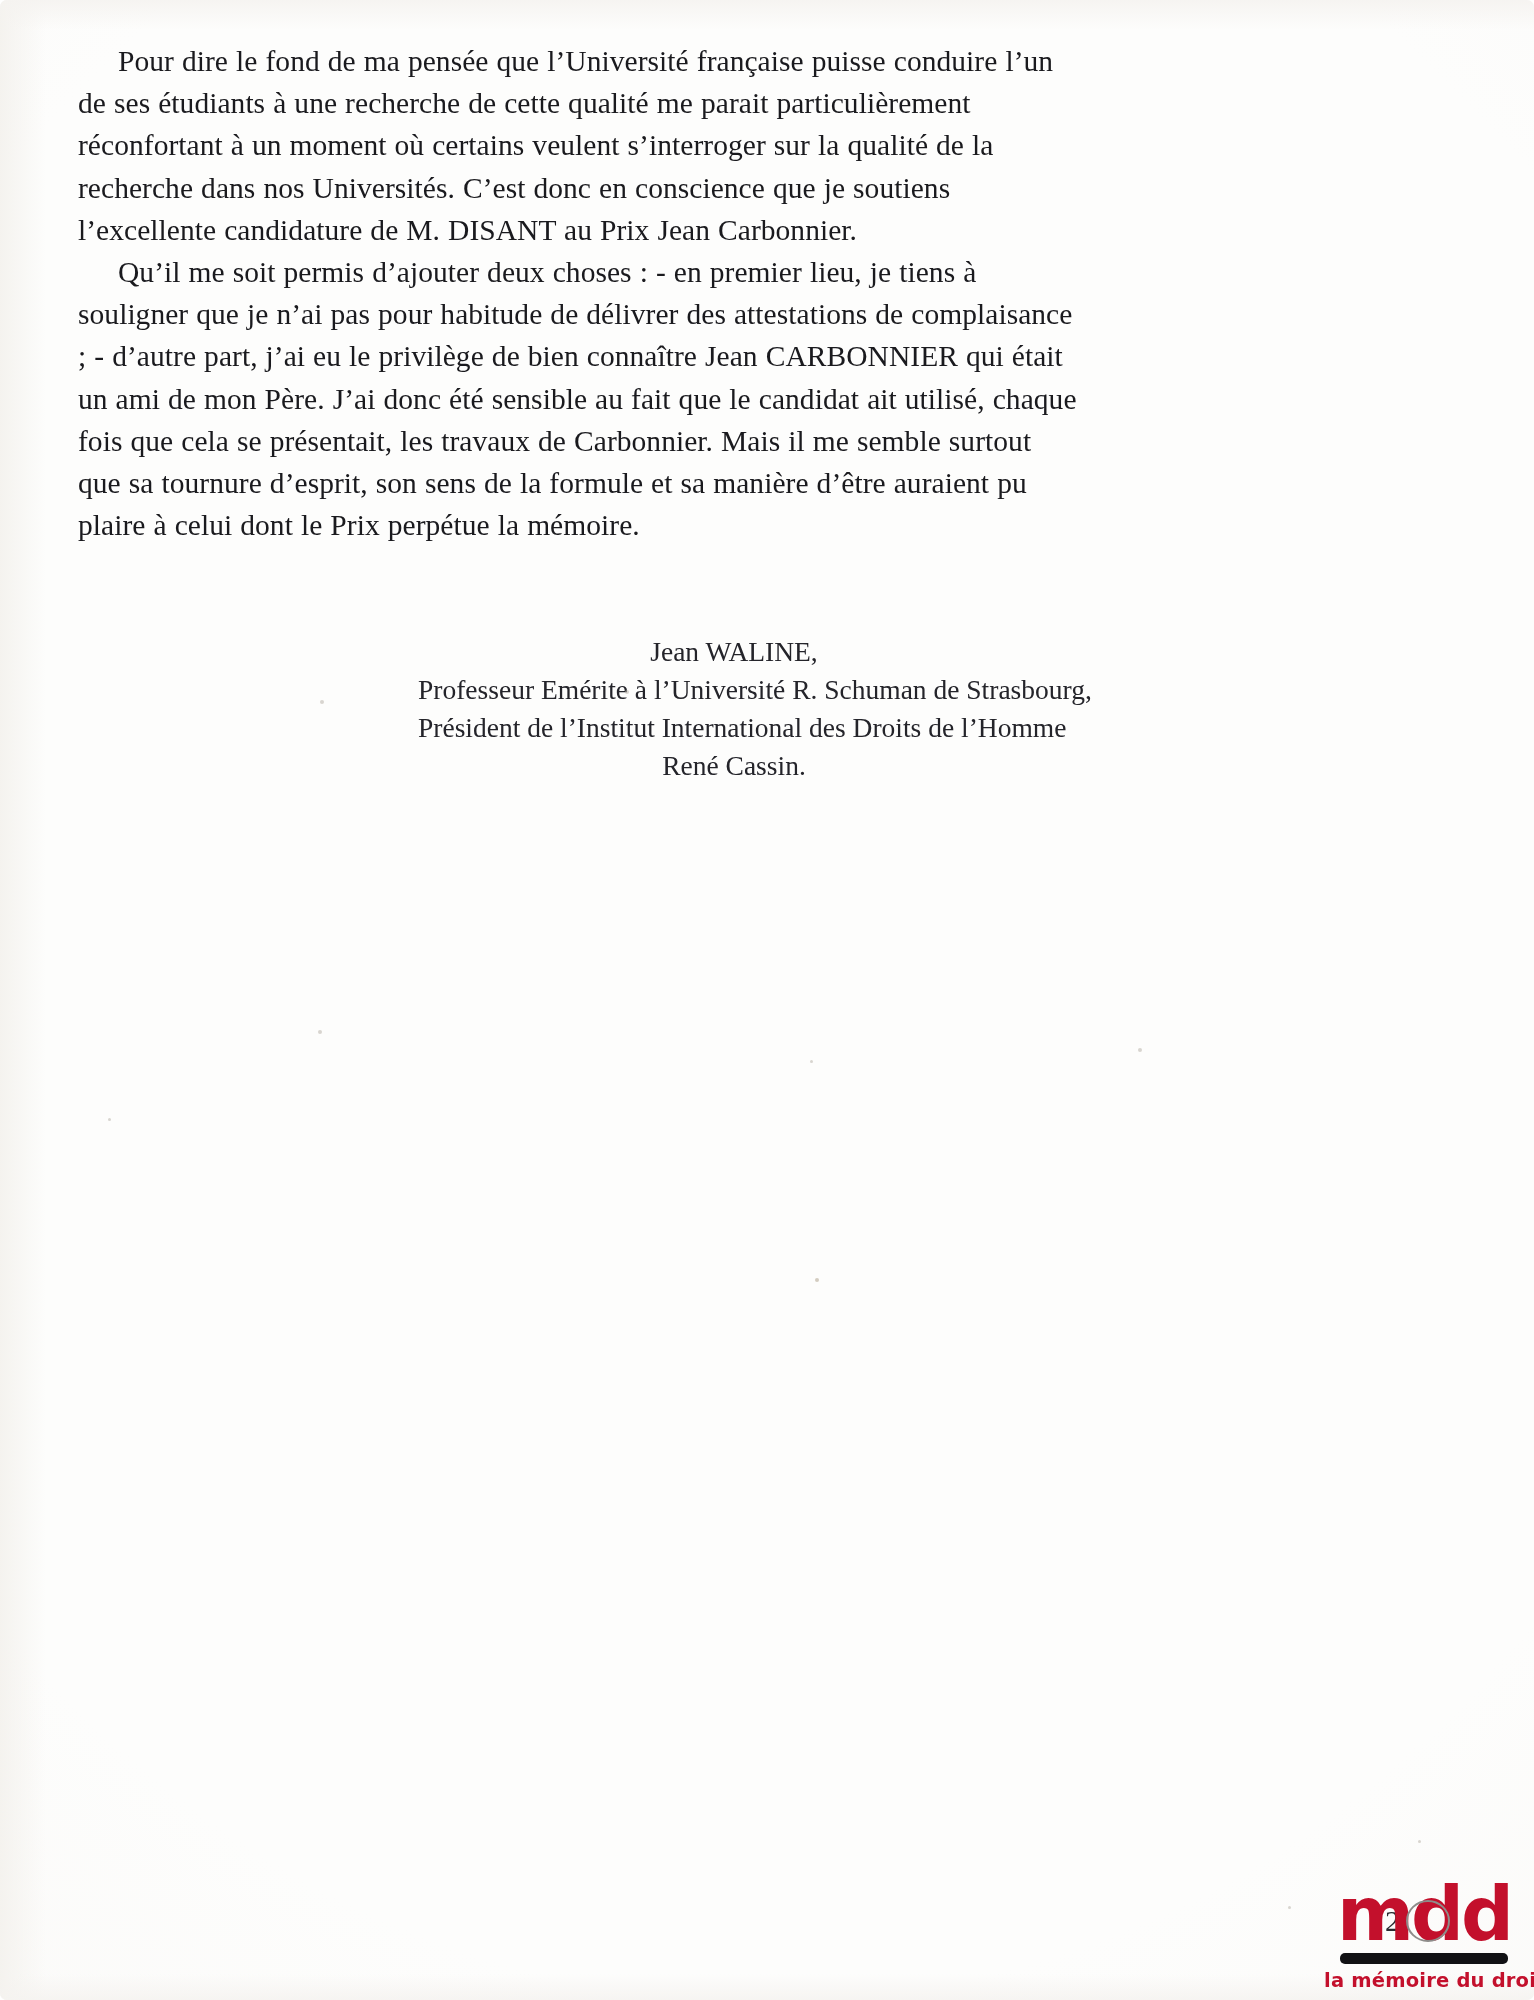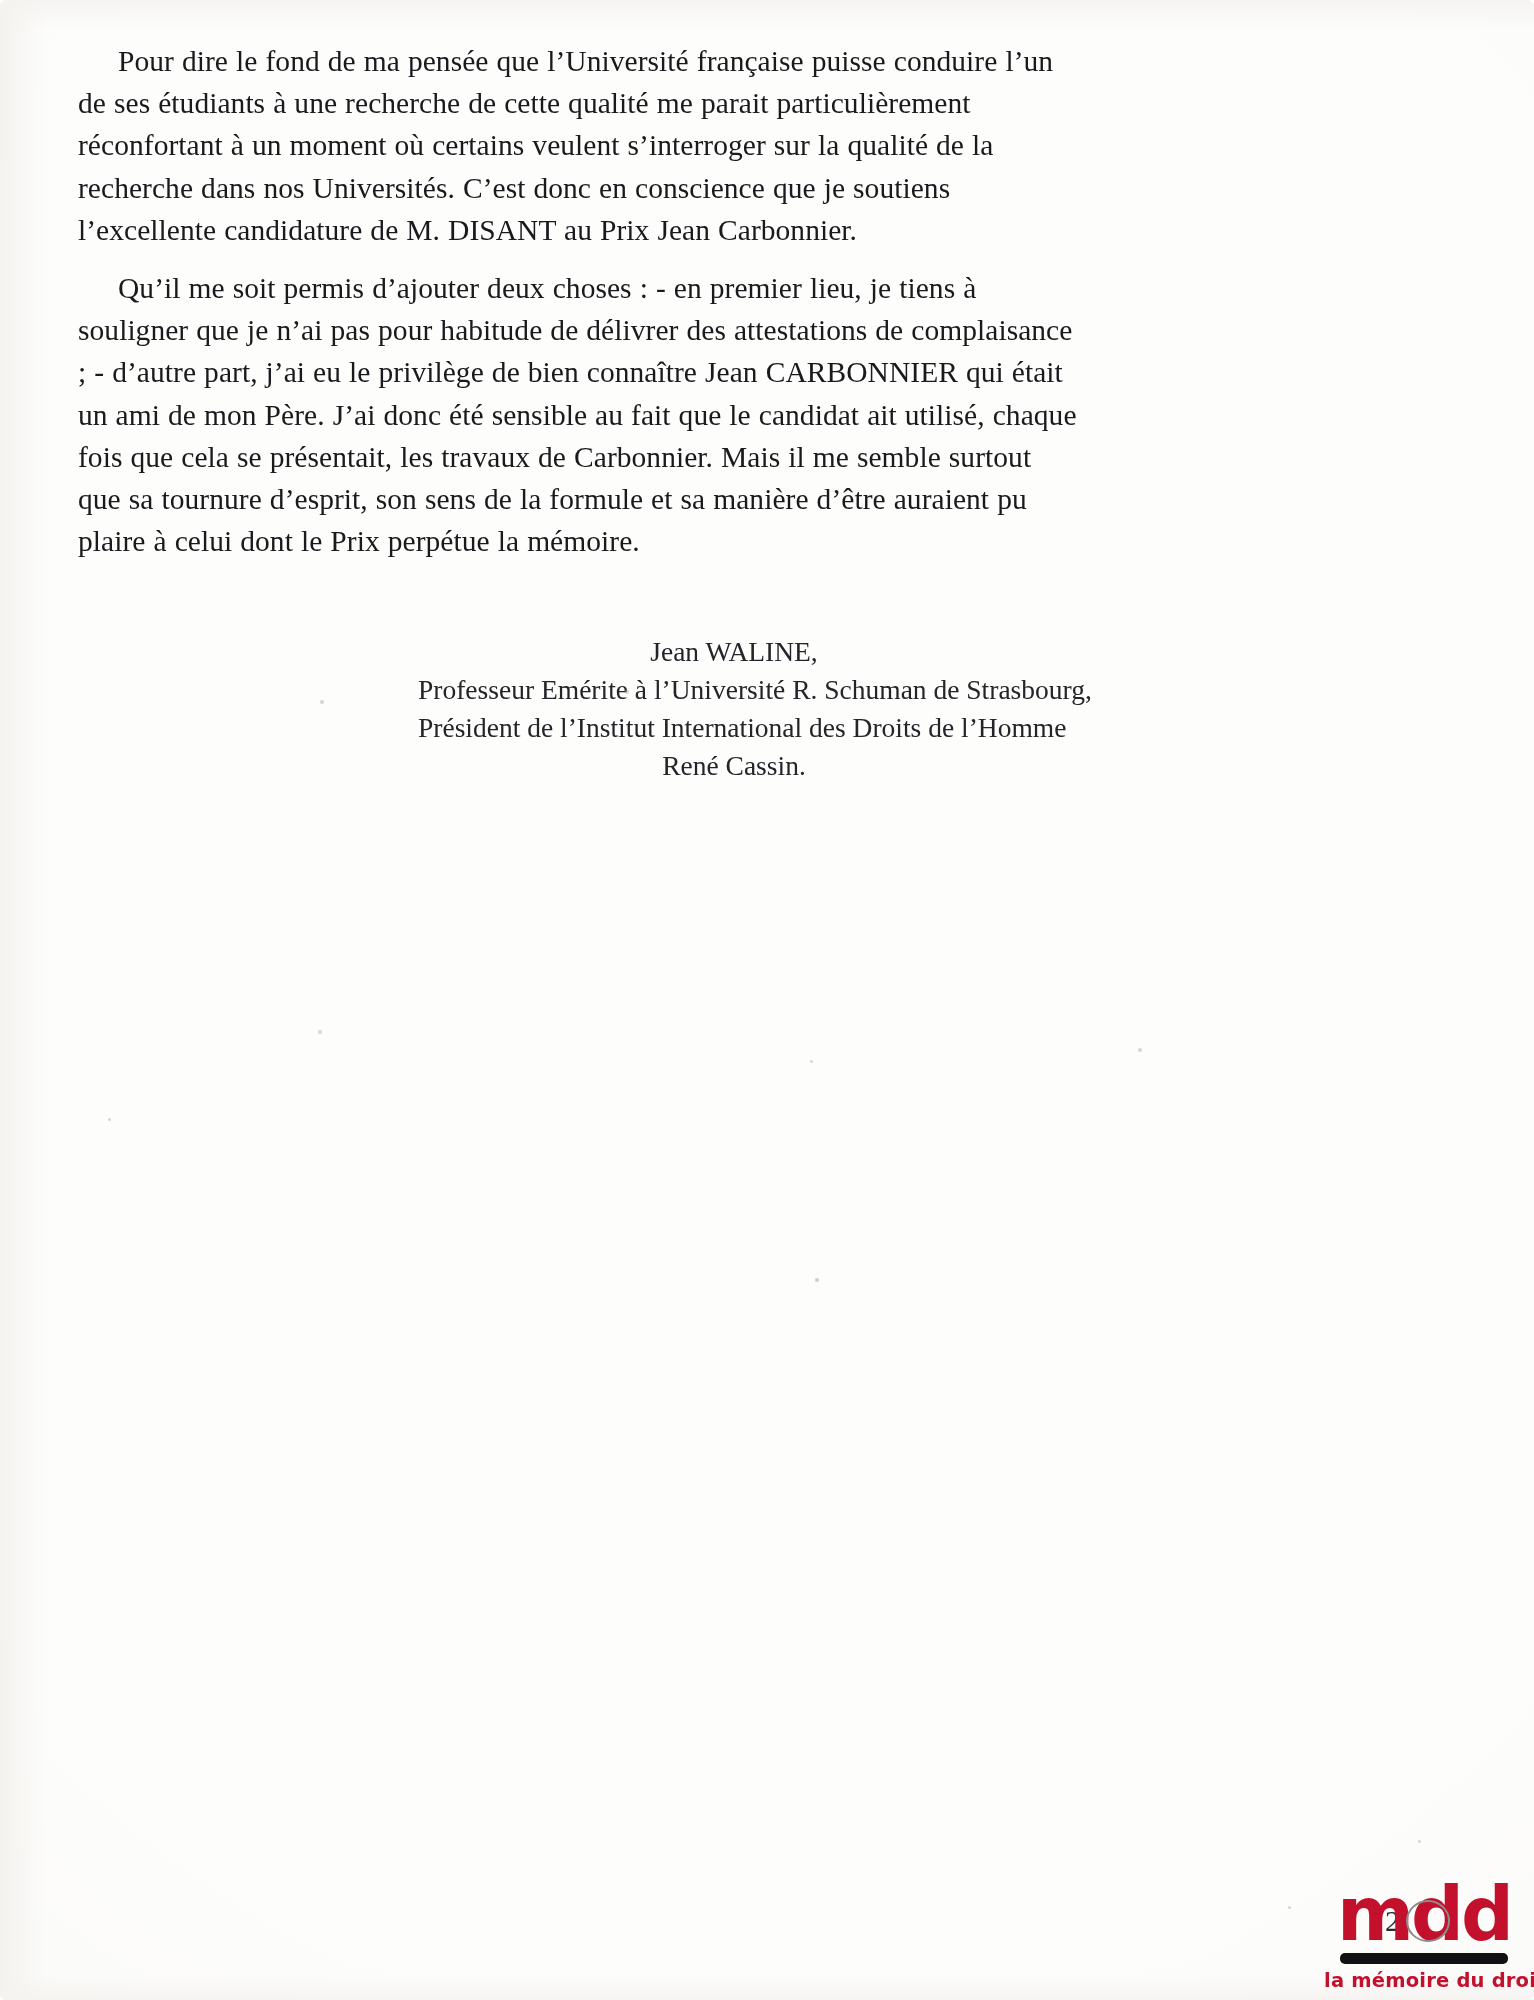--- a/index.html
+++ b/index.html
@@ -58,21 +58,21 @@
     font-size: 29.5px;
     line-height: 42.2px;
     text-align: left;
     text-indent: 40px;
     letter-spacing: 0.05px;
     word-spacing: 0.6px;
     color: #1a1a1e;
   }
 
   .para + .para {
-    margin-top: 16px;
+    margin-top: 0;
   }
 
   .signature {
     position: absolute;
     left: 390px;
     top: 633px;
     width: 660px;
     text-align: center;
     font-size: 27.5px;
     line-height: 38px;

